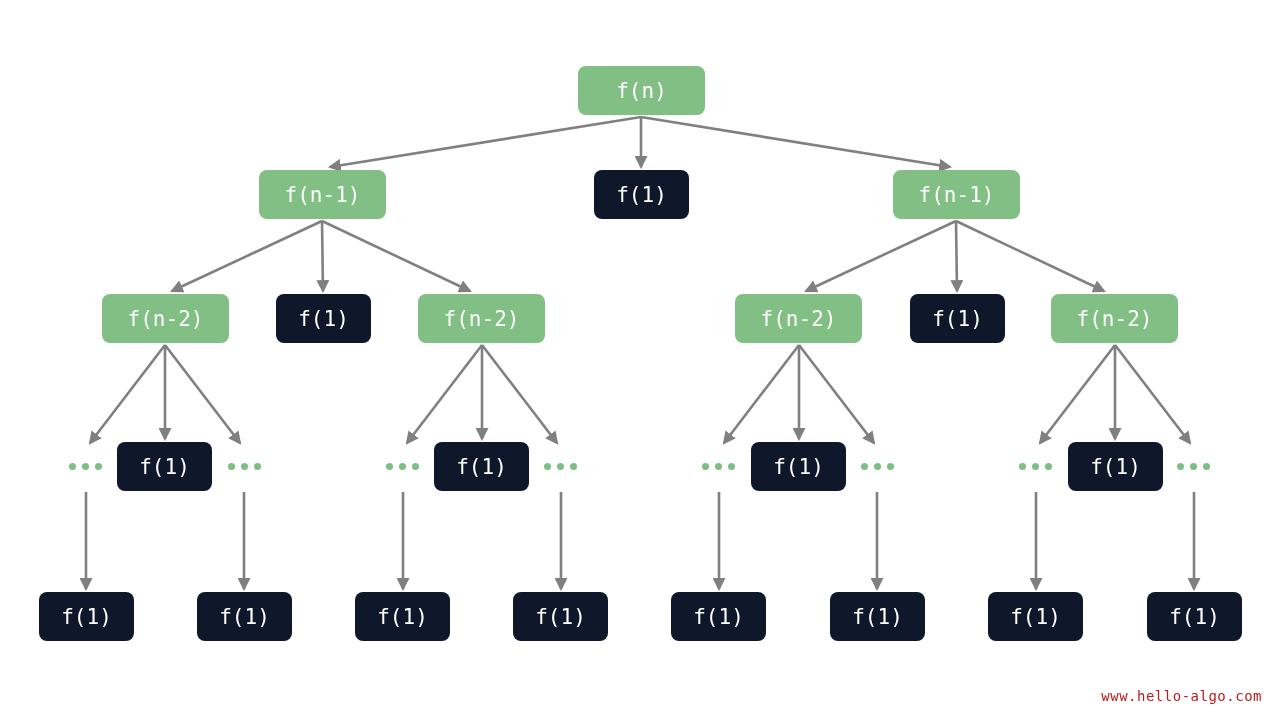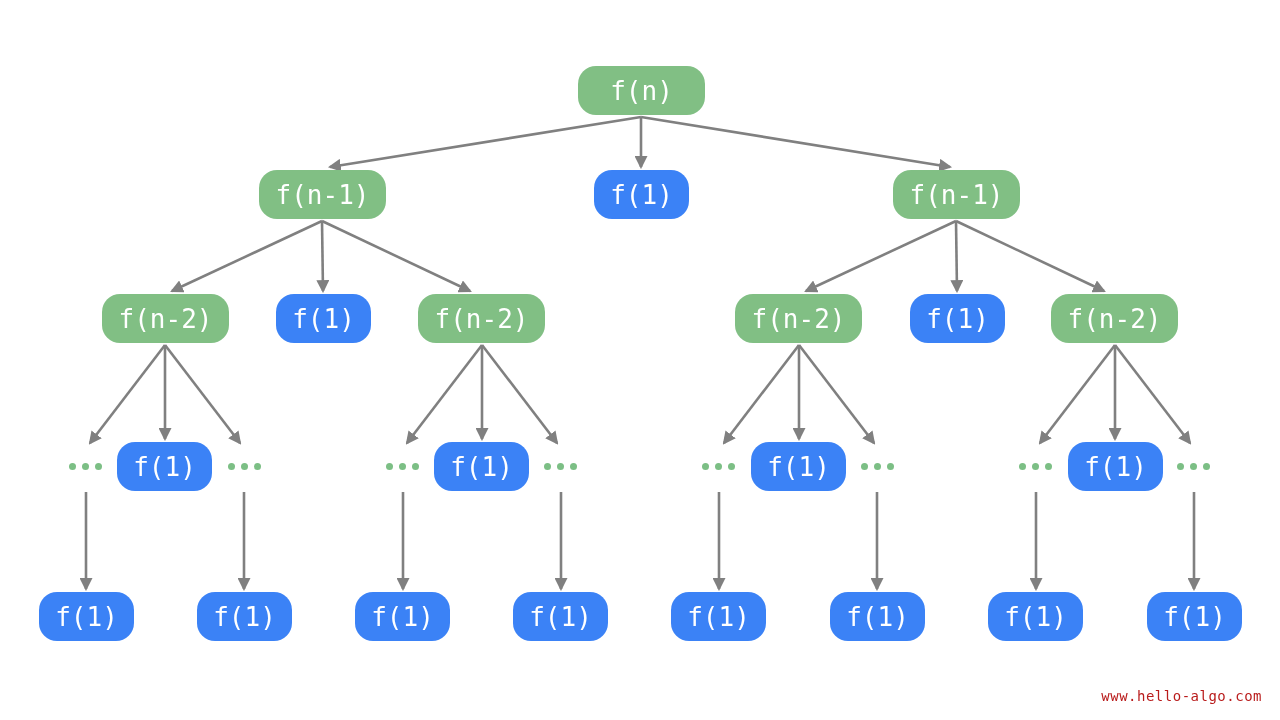--- a/index.html
+++ b/index.html
@@ -21,30 +21,30 @@
     top: 0;
     width: 1280px;
     height: 720px;
     pointer-events: none;
   }
   .node {
     position: absolute;
     display: flex;
     align-items: center;
     justify-content: center;
-    border-radius: 18px;
+    border-radius: 8px;
     color: #ffffff;
     font-family: "DejaVu Sans Mono", "Liberation Mono", monospace;
-    font-size: 26px;
+    font-size: 21px;
     letter-spacing: 0px;
     box-sizing: border-box;
     white-space: nowrap;
   }
   .node-recursive { background: #81bf84; }
-  .node-base { background: #3b82f6; }
+  .node-base { background: #0f172a; }
   .ellipsis {
     position: absolute;
     display: flex;
     align-items: center;
     justify-content: center;
     gap: 6px;
   }
   .ellipsis span {
     display: block;
     width: 7px;

